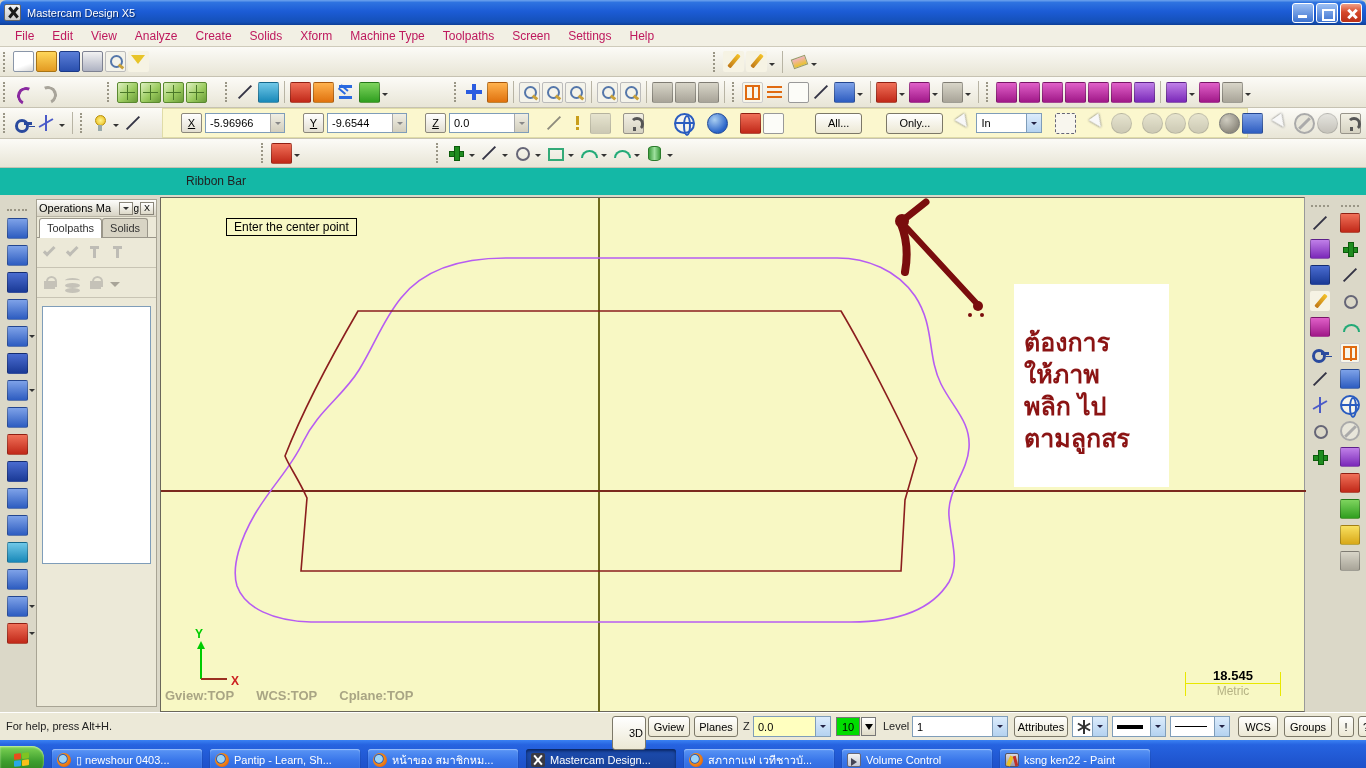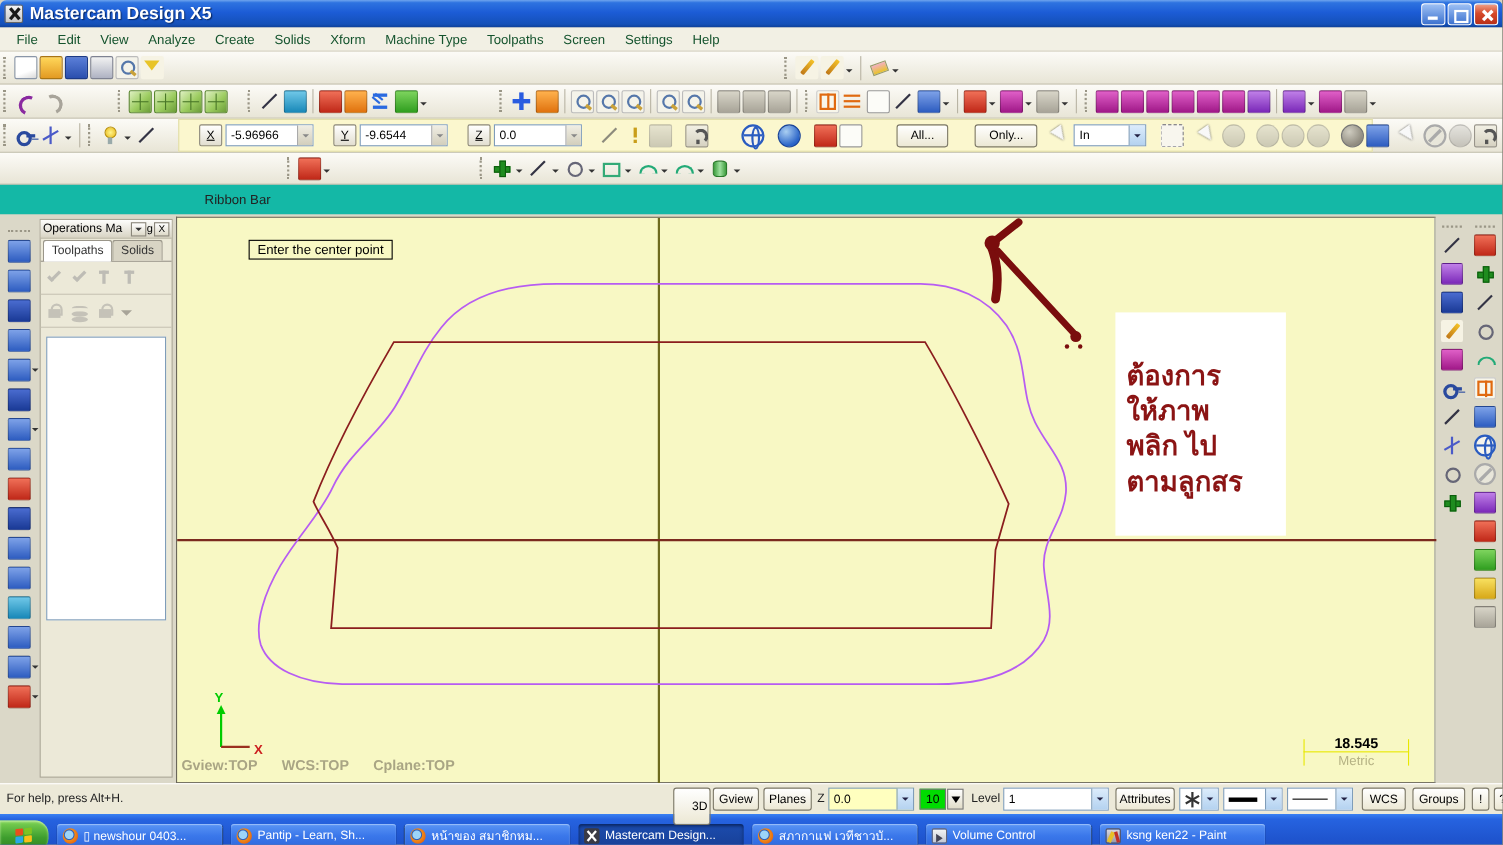--- a/index.html
+++ b/index.html
@@ -3,36 +3,36 @@
 <meta charset="utf-8">
 <style>
   html,body{margin:0;padding:0;background:#444;}
   *{box-sizing:border-box;}
   .screen{position:relative;width:1366px;height:768px;overflow:hidden;font-family:"Liberation Sans",sans-serif;background:#D6D2C2;}
 
   
   .titlebar{position:absolute;left:0;top:0;width:1366px;height:25px;
     background:linear-gradient(180deg,#6FA5EE 0%,#2E73E0 10%,#1C5CD6 45%,#1450B8 88%,#0E3F96 100%);
     display:flex;align-items:center;padding:0 4px;border-radius:6px 6px 0 0;}
-  .tb-title{color:#fff;font-weight:bold;font-size:16px;text-shadow:1px 1px 1px #0a2a66;margin-left:6px;}
+  .tb-title{color:#fff;font-weight:normal;font-size:11px;text-shadow:1px 1px 1px #0a2a66;margin-left:6px;}
   .tb-logo{width:17px;height:17px;background:linear-gradient(#f4f4f4,#c9c9c9);border:1px solid #666;border-radius:2px;position:relative;}
   .tb-logo::before,.tb-logo::after{content:"";position:absolute;left:7px;top:1px;width:3px;height:13px;background:#1a1a1a;}
   .tb-logo::before{transform:rotate(40deg);} .tb-logo::after{transform:rotate(-40deg);}
   .winbtns{margin-left:auto;display:flex;gap:2px;}
   .wb{width:22px;height:20px;border-radius:3px;border:1px solid #fff;position:relative;}
   .wb.min,.wb.res{background:linear-gradient(#9dc0f4,#3d72cf);}
   .wb.close{background:linear-gradient(#f0a088,#d6492a 45%,#b93018);}
   .wb.min::after{content:"";position:absolute;left:5px;bottom:4px;width:9px;height:3px;background:#fff;}
   .wb.res::after{content:"";position:absolute;left:5px;top:5px;width:9px;height:8px;border:2px solid #fff;}
   .wb.close::before,.wb.close::after{content:"";position:absolute;left:10px;top:4px;width:3px;height:12px;background:#fff;}
   .wb.close::before{transform:rotate(45deg);} .wb.close::after{transform:rotate(-45deg);}
 
   
   .menubar{position:absolute;left:0;top:25px;width:1366px;height:22px;background:#F2F0E4;border-bottom:1px solid #cfcbbb;display:flex;align-items:center;padding-left:6px;}
-  .menu-item{font-size:12px;color:#14532d;padding:2px 9px;cursor:default;}
+  .menu-item{font-size:12px;color:#be185d;padding:2px 9px;cursor:default;}
 
   
   .tbar{position:absolute;left:0;width:1366px;background:linear-gradient(#FCFBF7,#E8E5D6);border-bottom:1px solid #c6c2b2;display:flex;align-items:center;}
   .tb1{top:47px;height:30px;} .tb2{top:77px;height:31px;} .tb3{top:108px;height:31px;} .tb4{top:139px;height:29px;}
   .grip{width:6px;height:20px;margin:0 3px;border-left:2px dotted #9a9686;}
   .t{width:21px;height:21px;margin:1px;border-radius:2px;display:inline-block;position:relative;flex:none;}
   .sep{width:1px;height:22px;background:#b8b4a4;margin:0 4px;}
   .sp{flex:none;}
   .dd{width:0;height:0;border:3px solid transparent;border-top-color:#333;margin:8px 3px 0 1px;flex:none;}
   

